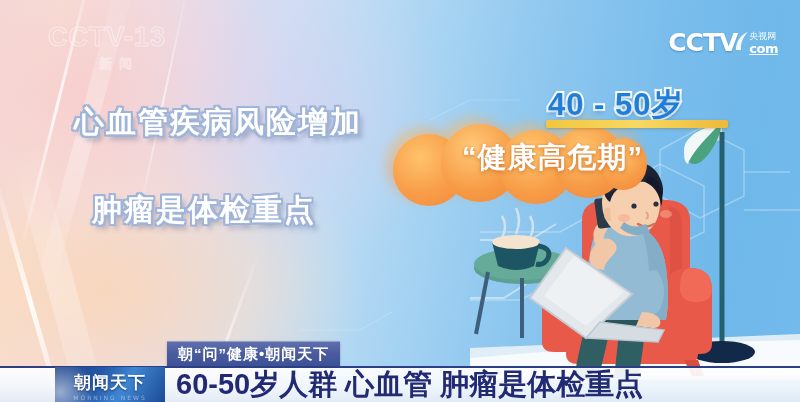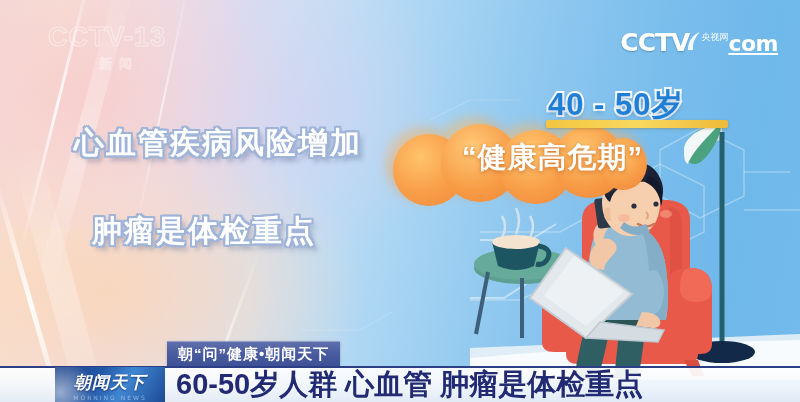--- a/index.html
+++ b/index.html
@@ -65,34 +65,33 @@
     color:rgba(255,255,255,0);
     -webkit-text-stroke:1px rgba(255,255,255,.85);
     padding-left:12px;
   }
 
   
   .cctvcom{position:absolute;right:22px;top:30px;color:#fff;}
   .cctvcom .row{display:flex;align-items:flex-end;gap:1px;}
   .cc-main{font-size:25px;font-weight:bold;letter-spacing:-1px;line-height:1;
            font-family:"DejaVu Sans",sans-serif;text-shadow:0 1px 2px rgba(0,60,110,.35);}
-  .cc-right{display:flex;align-items:flex-start;line-height:1;}
+  .cc-right{display:flex;flex-direction:column;align-items:flex-start;line-height:1;}
   .cc-cn{font-size:9px;letter-spacing:0px;opacity:.95;margin-bottom:1px;}
-  .cc-com{font-size:22px;font-weight:bold;letter-spacing:-.5px;
+  .cc-com{font-size:13px;font-weight:bold;letter-spacing:-.5px;
           font-family:"DejaVu Sans",sans-serif;text-decoration:underline;}
 
   
   .lh{
     position:absolute;white-space:nowrap;color:#ffffff;font-weight:bold;
     font-size:30px;letter-spacing:2px;
     text-shadow:
       2px 0 0 #9fb4d8, -2px 0 0 #9fb4d8, 0 2px 0 #9fb4d8, 0 -2px 0 #9fb4d8,
       2px 2px 0 #9fb4d8, -2px 2px 0 #9fb4d8, 2px -2px 0 #9fb4d8, -2px -2px 0 #9fb4d8,
       4px 5px 5px rgba(70,90,130,.45);
-    margin-top: 21px;
   }
   .lh1{left:74px;top:102px;}
   .lh2{left:92px;top:190px;}
 
   
   .blob-wrap{position:absolute;left:393px;top:124px;width:250px;height:80px;}
   .blob{position:absolute;border-radius:50%;}
   .b1{left:0px;top:10px;width:72px;height:72px;
       background:radial-gradient(circle at 38% 32%, #ffc36b 0%, #f99d49 55%, #f08a3c 100%);}
   .b2{left:48px;top:0px;width:78px;height:78px;
@@ -149,21 +148,20 @@
     overflow:hidden;
   }
   .logo-box .shine{
     position:absolute;left:-30px;top:-10px;width:70px;height:70px;
     background:radial-gradient(ellipse at center, rgba(255,255,255,.55), rgba(255,255,255,0) 70%);
   }
   .logo-cn{
     position:absolute;left:0;right:0;top:4px;text-align:center;
     color:#fff;font-size:17px;font-weight:bold;letter-spacing:1px;
     text-shadow:0 1px 2px rgba(0,20,60,.6);
-    font-style:italic;
   }
   .logo-en{
     position:absolute;left:0;right:0;bottom:1px;text-align:center;
     color:rgba(255,255,255,.45);font-size:6px;letter-spacing:2px;
     font-family:"DejaVu Sans",sans-serif;
   }
   .headline{
     position:absolute;left:176px;top:368px;height:34px;display:flex;align-items:center;
     color:#212a72;font-size:29px;font-weight:bold;letter-spacing:0px;white-space:nowrap;
   }

